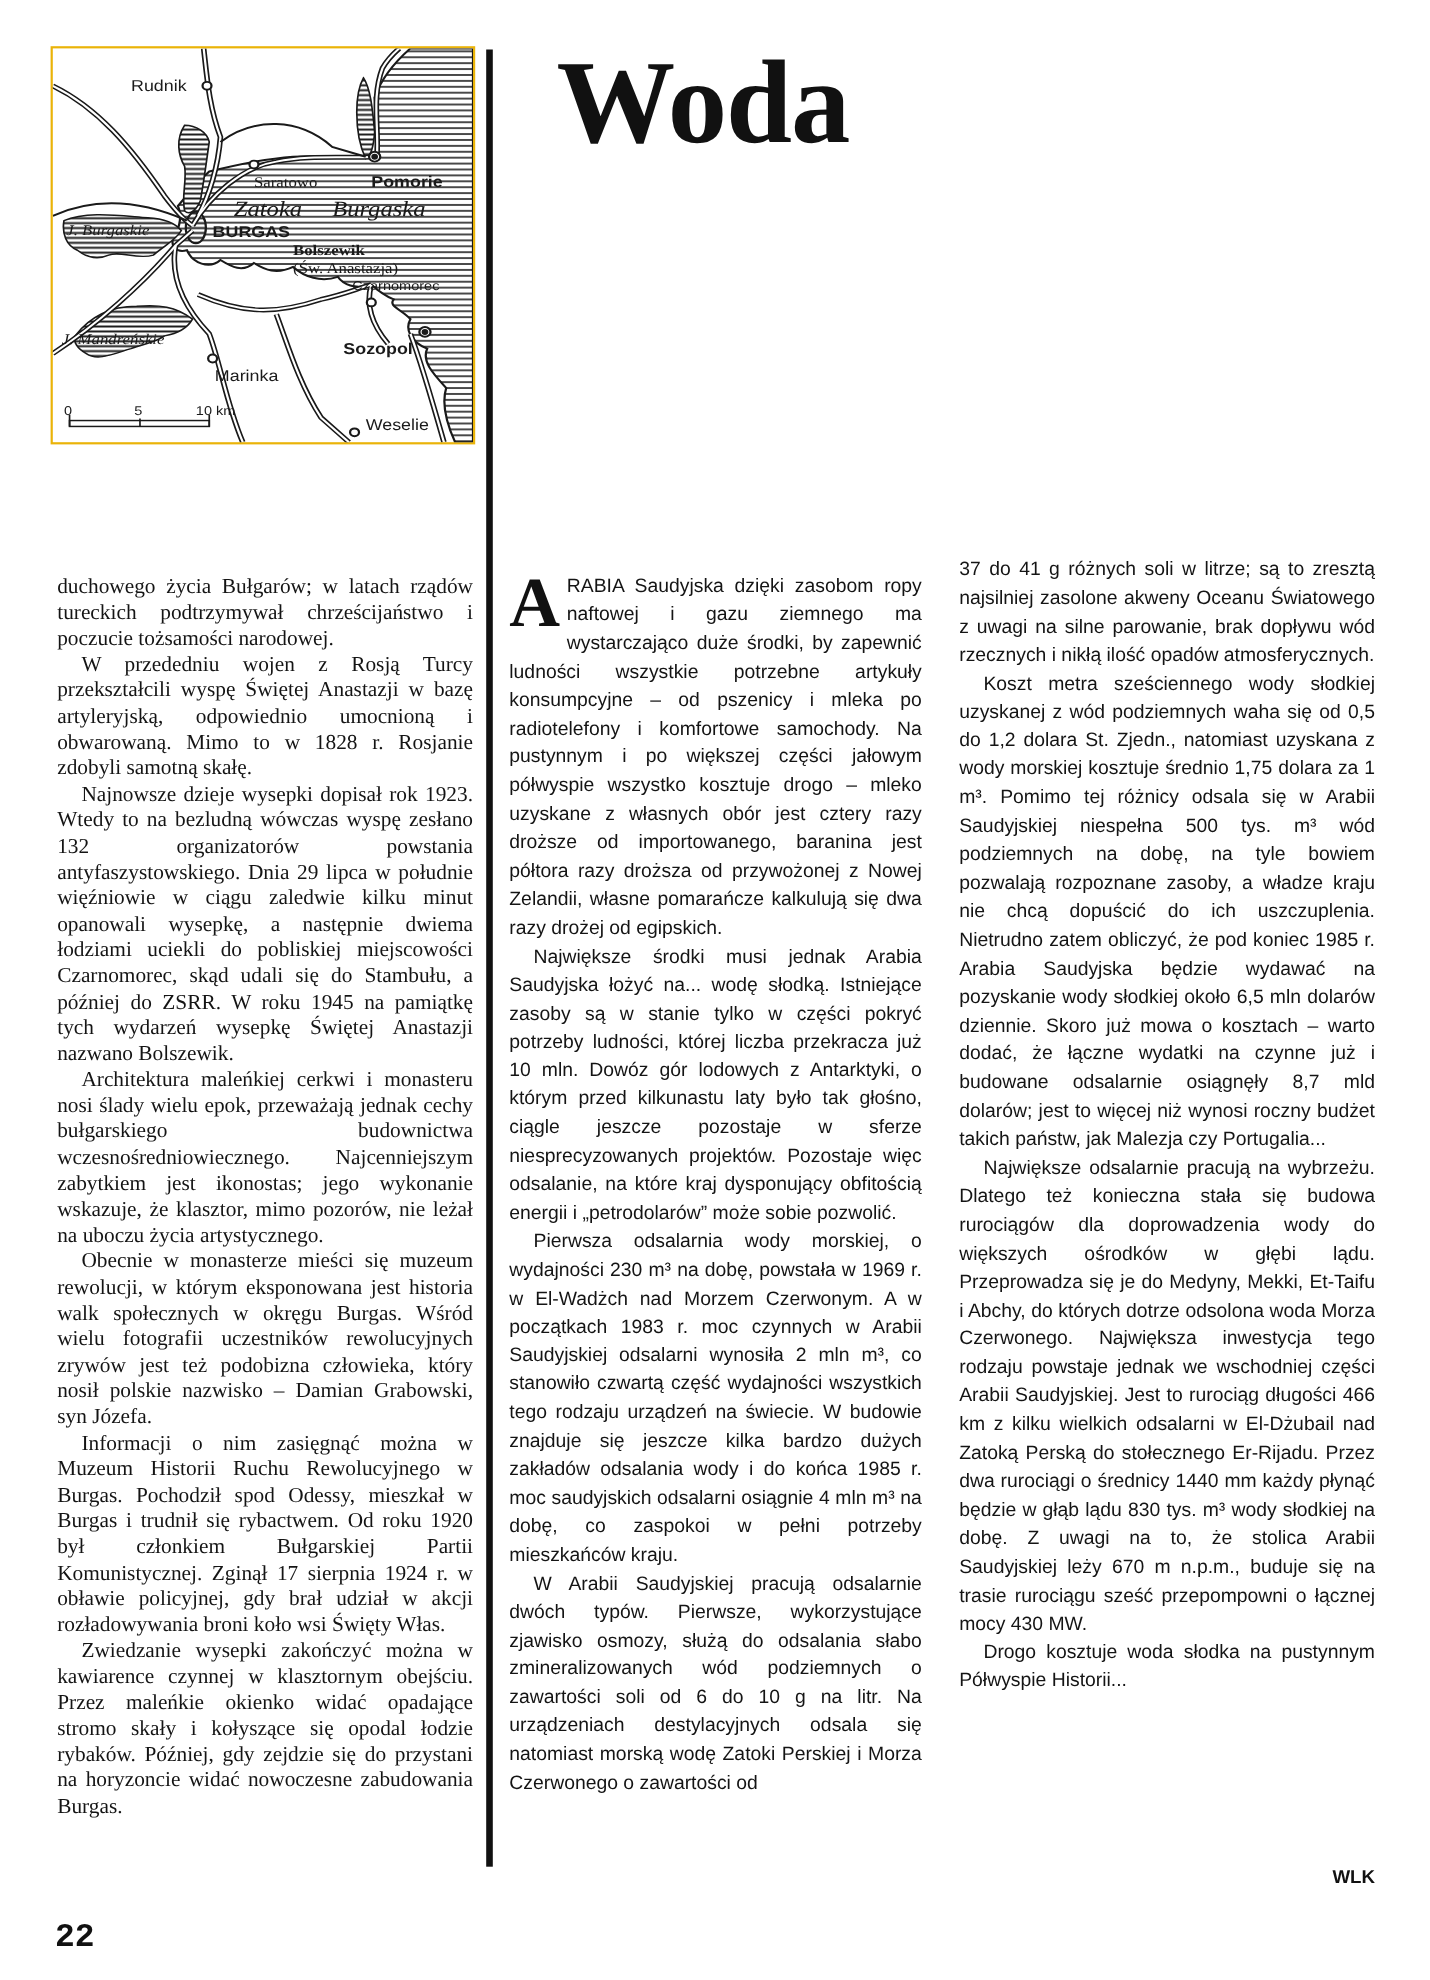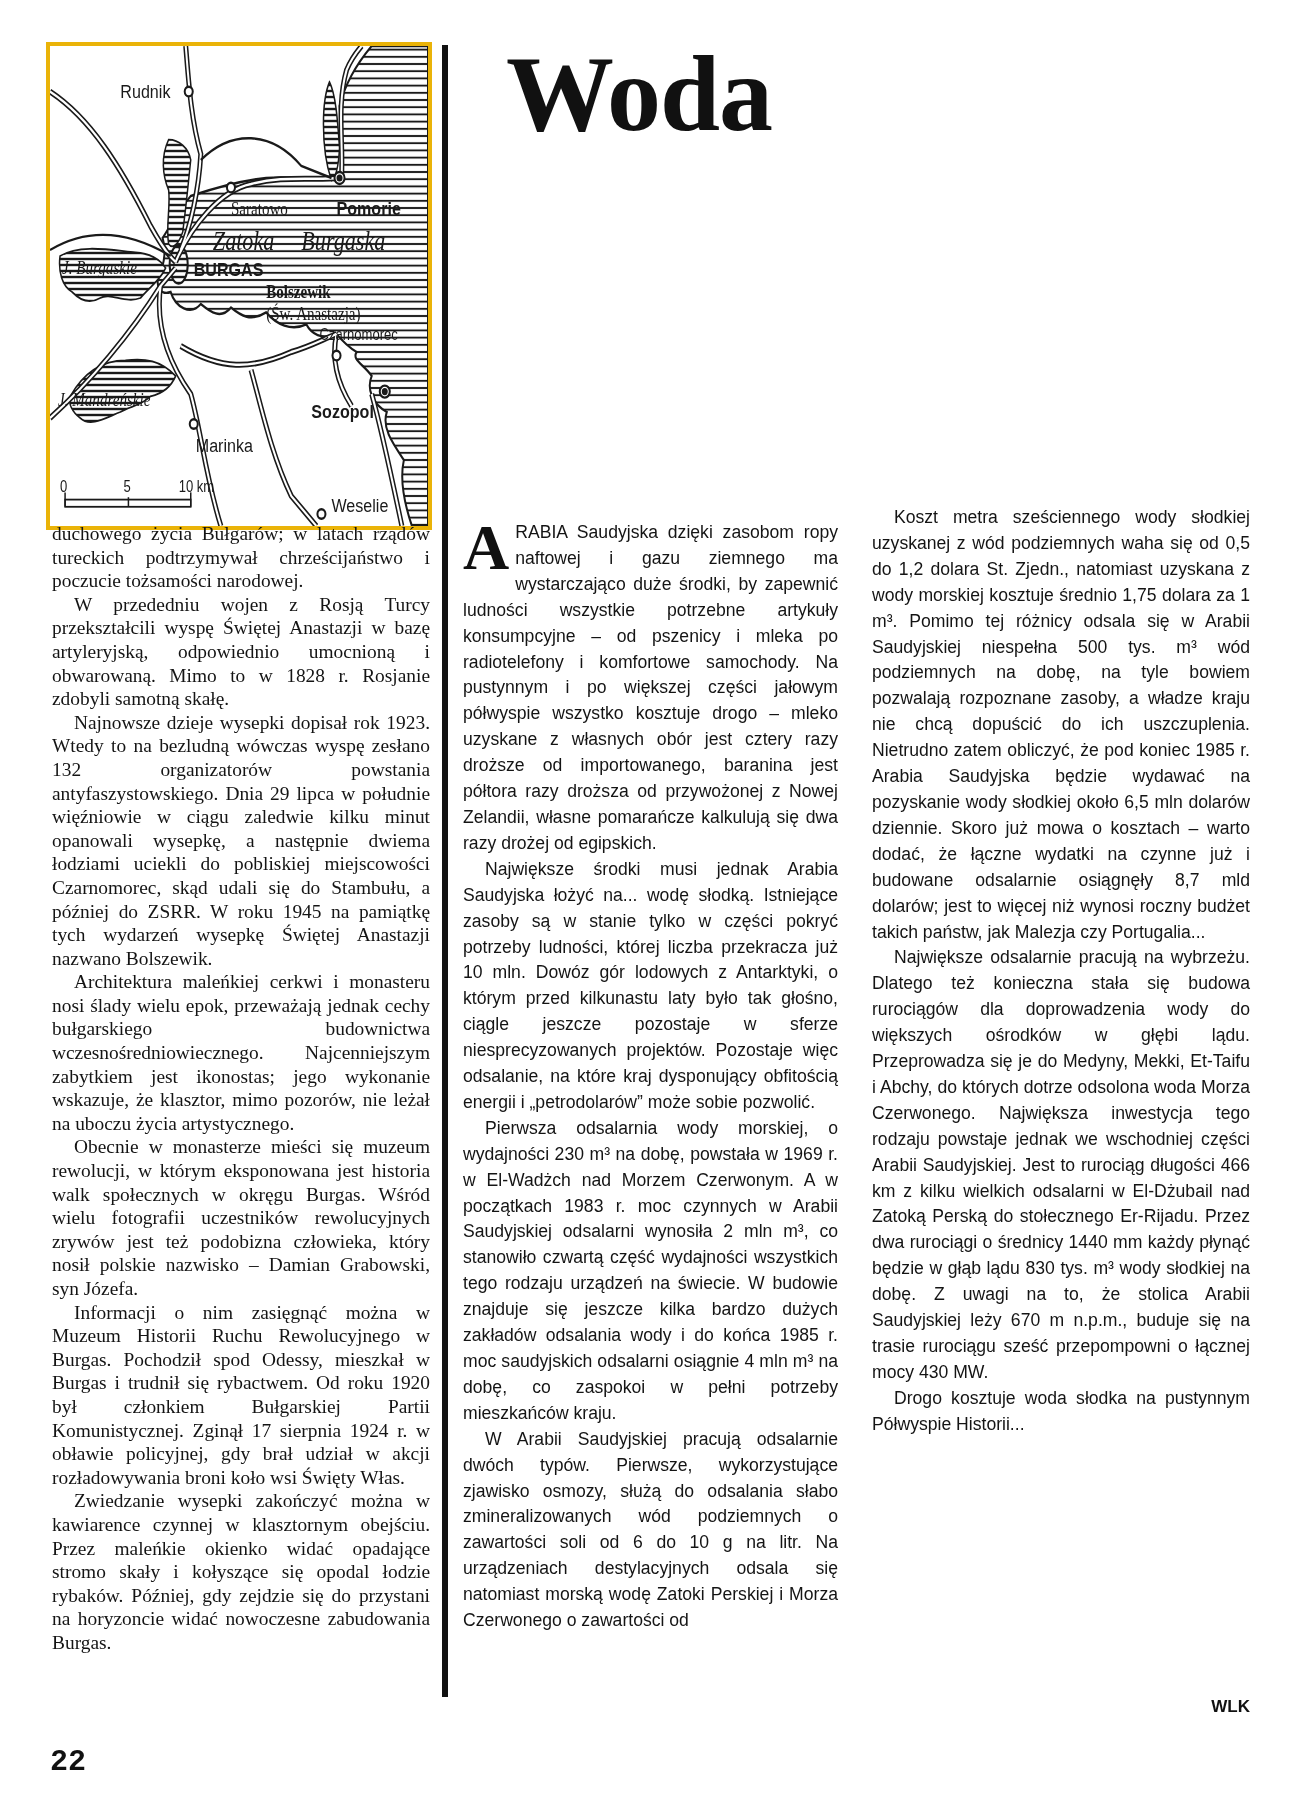--- a/index.html
+++ b/index.html
@@ -1,22 +1,22 @@
 <!DOCTYPE html>
 <html><head>
 <meta charset="utf-8">
 <style>
   html, body { margin: 0; padding: 0; }
   body {
     width: 1300px; height: 1800px; background: #ffffff; position: relative; overflow: hidden;
     color: #141414;
   }
   .map {
-    position: absolute; left: 46px; top: 42px; width: 386px; height: 488px;
-    border: 4px solid #eab308; box-sizing: border-box; background: #fff;
+    position: absolute; left: 46px; top: 42px; width: 386px; height: 362px;
+    border: 2px solid #eab308; box-sizing: border-box; background: #fff;
   }
   .map svg { position: absolute; left: 0; top: 0; width: 100%; height: 100%; }
   .map-label { font-family: "Liberation Sans", sans-serif; font-size: 16px; fill: #1a1a1a; }
   .map-label.bold { font-weight: bold; }
   .map-label.ital { font-family: "Liberation Serif", serif; font-style: italic; font-size: 22px; }
   .map-label.ital-sm { font-family: "Liberation Serif", serif; font-style: italic; font-size: 15px; }
   .map-label.serif { font-family: "Liberation Serif", serif; font-size: 15px; }
   .vrule { position: absolute; left: 442px; top: 45px; width: 6px; height: 1652px; background: #111; }
 
   .title {
@@ -170,19 +170,20 @@
 </div>
 
 <div class="col col-mid">
   <p class="first"><span class="dropcap">A</span><span>RABIA Saudyjska dzięki zasobom ropy naftowej i gazu ziemnego ma wystarczająco duże środki, by zapewnić ludności wszystkie potrzebne artykuły konsumpcyjne – od pszenicy i mleka po radiotelefony i komfortowe samochody. Na pustynnym i po większej części jałowym półwyspie wszystko kosztuje drogo – mleko uzyskane z własnych obór jest cztery razy droższe od importowanego, baranina jest półtora razy droższa od przywożonej z Nowej Zelandii, własne pomarańcze kalkulują się dwa razy drożej od egipskich.</span></p>
   <p>Największe środki musi jednak Arabia Saudyjska łożyć na... wodę słodką. Istniejące zasoby są w stanie tylko w części pokryć potrzeby ludności, której liczba przekracza już 10 mln. Dowóz gór lodowych z Antarktyki, o którym przed kilkunastu laty było tak głośno, ciągle jeszcze pozostaje w sferze niesprecyzowanych projektów. Pozostaje więc odsalanie, na które kraj dysponujący obfitością energii i „petrodolarów” może sobie pozwolić.</p>
   <p>Pierwsza odsalarnia wody morskiej, o wydajności 230 m³ na dobę, powstała w 1969 r. w El-Wadżch nad Morzem Czerwonym. A w początkach 1983 r. moc czynnych w Arabii Saudyjskiej odsalarni wynosiła 2 mln m³, co stanowiło czwartą część wydajności wszystkich tego rodzaju urządzeń na świecie. W budowie znajduje się jeszcze kilka bardzo dużych zakładów odsalania wody i do końca 1985 r. moc saudyjskich odsalarni osiągnie 4 mln m³ na dobę, co zaspokoi w pełni potrzeby mieszkańców kraju.</p>
   <p>W Arabii Saudyjskiej pracują odsalarnie dwóch typów. Pierwsze, wykorzystujące zjawisko osmozy, służą do odsalania słabo zmineralizowanych wód podziemnych o zawartości soli od 6 do 10 g na litr. Na urządzeniach destylacyjnych odsala się natomiast morską wodę Zatoki Perskiej i Morza Czerwonego o zawartości od</p>
 </div>
 
 <div class="col col-right">
+  <p class="cont">37 do 41 g różnych soli w litrze; są to zresztą najsilniej zasolone akweny Oceanu Światowego z uwagi na silne parowanie, brak dopływu wód rzecznych i nikłą ilość opadów atmosferycznych.</p>
   <p>Koszt metra sześciennego wody słodkiej uzyskanej z wód podziemnych waha się od 0,5 do 1,2 dolara St. Zjedn., natomiast uzyskana z wody morskiej kosztuje średnio 1,75 dolara za 1 m³. Pomimo tej różnicy odsala się w Arabii Saudyjskiej niespełna 500 tys. m³ wód podziemnych na dobę, na tyle bowiem pozwalają rozpoznane zasoby, a władze kraju nie chcą dopuścić do ich uszczuplenia. Nietrudno zatem obliczyć, że pod koniec 1985 r. Arabia Saudyjska będzie wydawać na pozyskanie wody słodkiej około 6,5 mln dolarów dziennie. Skoro już mowa o kosztach – warto dodać, że łączne wydatki na czynne już i budowane odsalarnie osiągnęły 8,7 mld dolarów; jest to więcej niż wynosi roczny budżet takich państw, jak Malezja czy Portugalia...</p>
   <p>Największe odsalarnie pracują na wybrzeżu. Dlatego też konieczna stała się budowa rurociągów dla doprowadzenia wody do większych ośrodków w głębi lądu. Przeprowadza się je do Medyny, Mekki, Et-Taifu i Abchy, do których dotrze odsolona woda Morza Czerwonego. Największa inwestycja tego rodzaju powstaje jednak we wschodniej części Arabii Saudyjskiej. Jest to rurociąg długości 466 km z kilku wielkich odsalarni w El-Dżubail nad Zatoką Perską do stołecznego Er-Rijadu. Przez dwa rurociągi o średnicy 1440 mm każdy płynąć będzie w głąb lądu 830 tys. m³ wody słodkiej na dobę. Z uwagi na to, że stolica Arabii Saudyjskiej leży 670 m n.p.m., buduje się na trasie rurociągu sześć przepompowni o łącznej mocy 430 MW.</p>
   <p>Drogo kosztuje woda słodka na pustynnym Półwyspie Historii...</p>
 </div>
 
 <div class="signature">WLK</div>
 <div class="page-number">22</div>
 
 </body></html>

